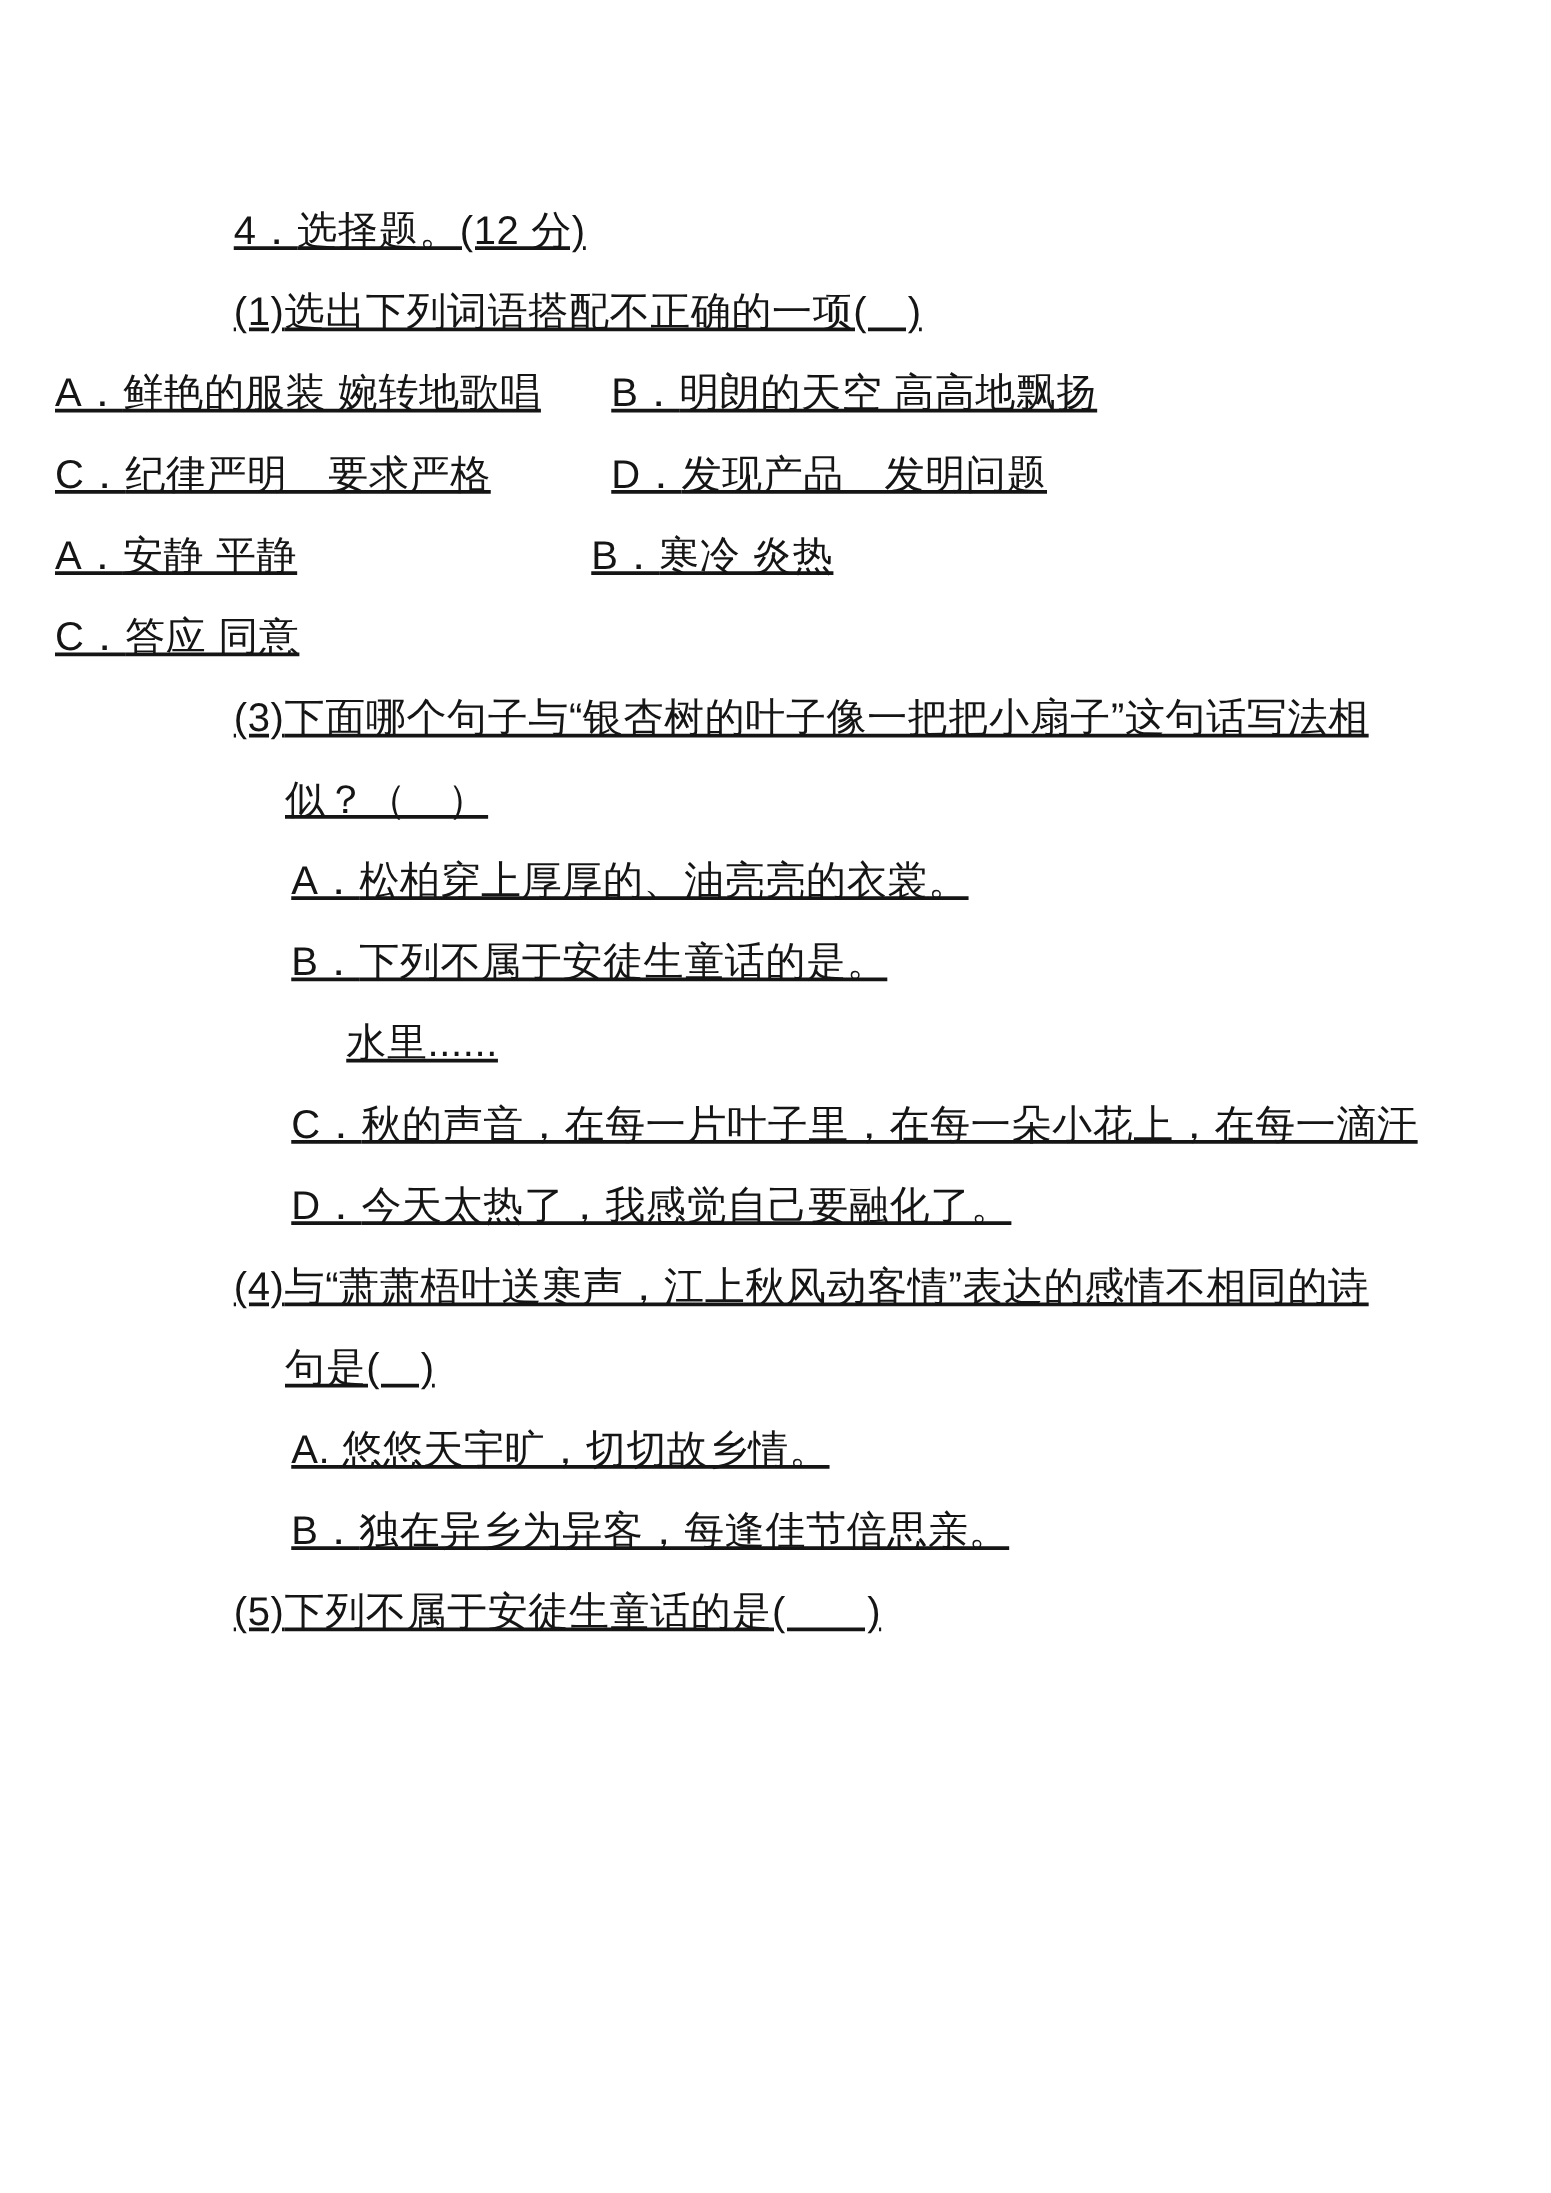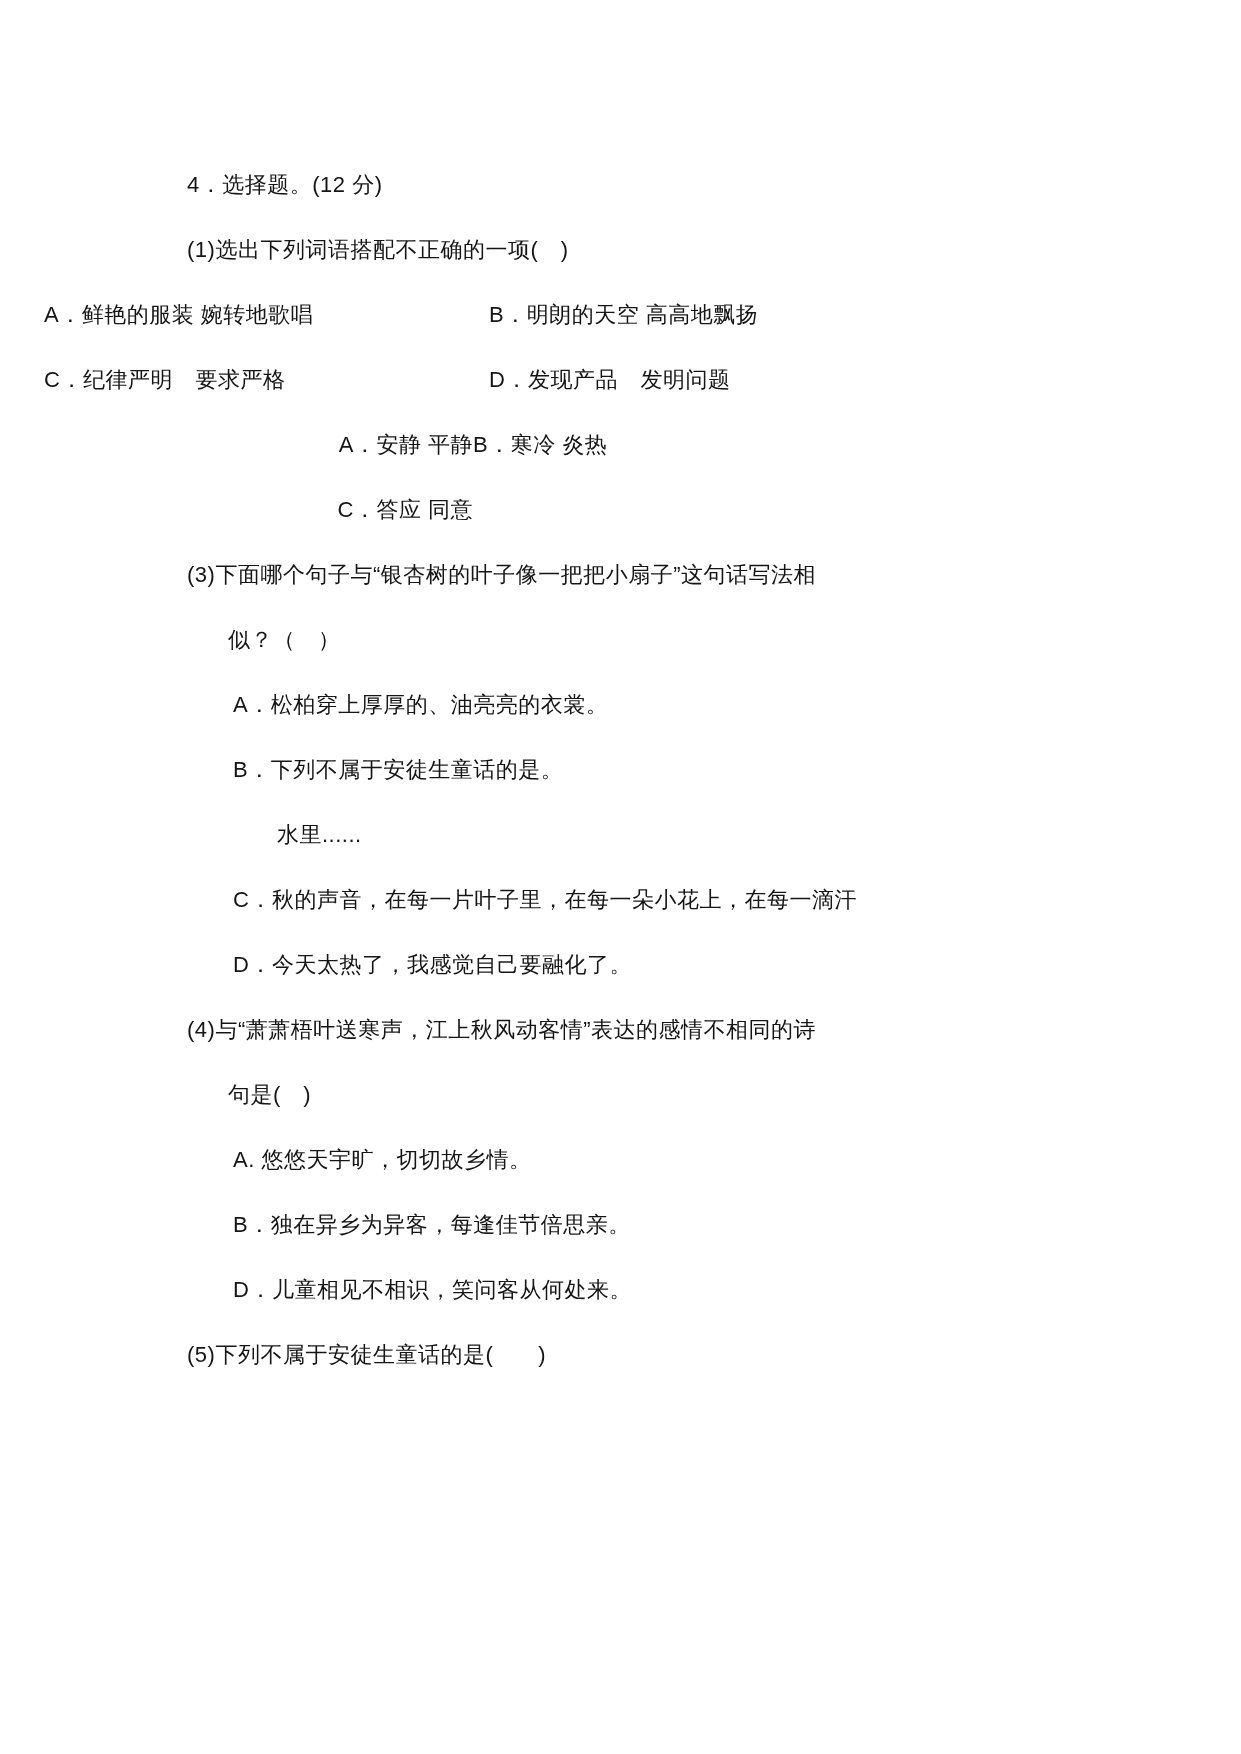--- a/index.html
+++ b/index.html
@@ -8,41 +8,42 @@
     background: #e8e8e8;
   }
   .page {
     position: relative;
     width: 1241px;
     height: 1754px;
     margin: 0 auto;
     background: #ffffff;
     color: #151515;
     font-family: "Liberation Sans", "DejaVu Sans", sans-serif;
-    font-size: 22px;
+    font-size: 32px;
     overflow: hidden;
+    text-decoration: underline;
   }
   .doc {
     padding-top: 152px;
   }
   .line {
     line-height: 65px;
     height: 65px;
     white-space: pre;
     letter-spacing: 0.5px;
   }
   
   .l-main    { padding-left: 187px; }  
   .l-opt     { padding-left: 233px; }  
   .l-cont    { padding-left: 228px; }  
   .l-optcont { padding-left: 277px; }  
 
   .cols { display: flex; padding-left: 44px; }
   .c-q1 { flex: 0 0 445px; }  
-  .c-q2 { flex: 0 0 429px; text-align: right; }  
+  .c-q2 { flex: 0 0 429px; }  
   .c-q5 { flex: 0 0 485px; }  
 
   span { white-space: pre; }
 </style>
 </head>
 <body>
 
 <div class="page">
   <div class="doc">
 
@@ -71,18 +72,17 @@
     <div class="line l-opt"><span>A．</span><span>松柏穿上厚厚的、油亮亮的衣裳。</span></div>
     <div class="line l-opt"><span>B．</span><span>下列不属于安徒生童话的是。</span></div>
     <div class="line l-optcont"><span>水里......</span></div>
     <div class="line l-opt"><span>C．</span><span>秋的声音，在每一片叶子里，在每一朵小花上，在每一滴汗</span></div>
     <div class="line l-opt"><span>D．</span><span>今天太热了，我感觉自己要融化了。</span></div>
 
     <div class="line l-main"><span>(4)</span><span>与“萧萧梧叶送寒声，江上秋风动客情”表达的感情不相同的诗</span></div>
     <div class="line l-cont"><span>句是(　)</span></div>
     <div class="line l-opt"><span>A. </span><span>悠悠天宇旷，切切故乡情。</span></div>
     <div class="line l-opt"><span>B．</span><span>独在异乡为异客，每逢佳节倍思亲。</span></div>
-    <div class="line l-opt"><span>D．</span><span>儿童相见不相识，笑问客从何处来。</span></div>
 
     <div class="line l-main"><span>(5)</span><span>下列不属于安徒生童话的是(　　)</span></div>
 
   </div>
 </div>
 
 </body></html>

